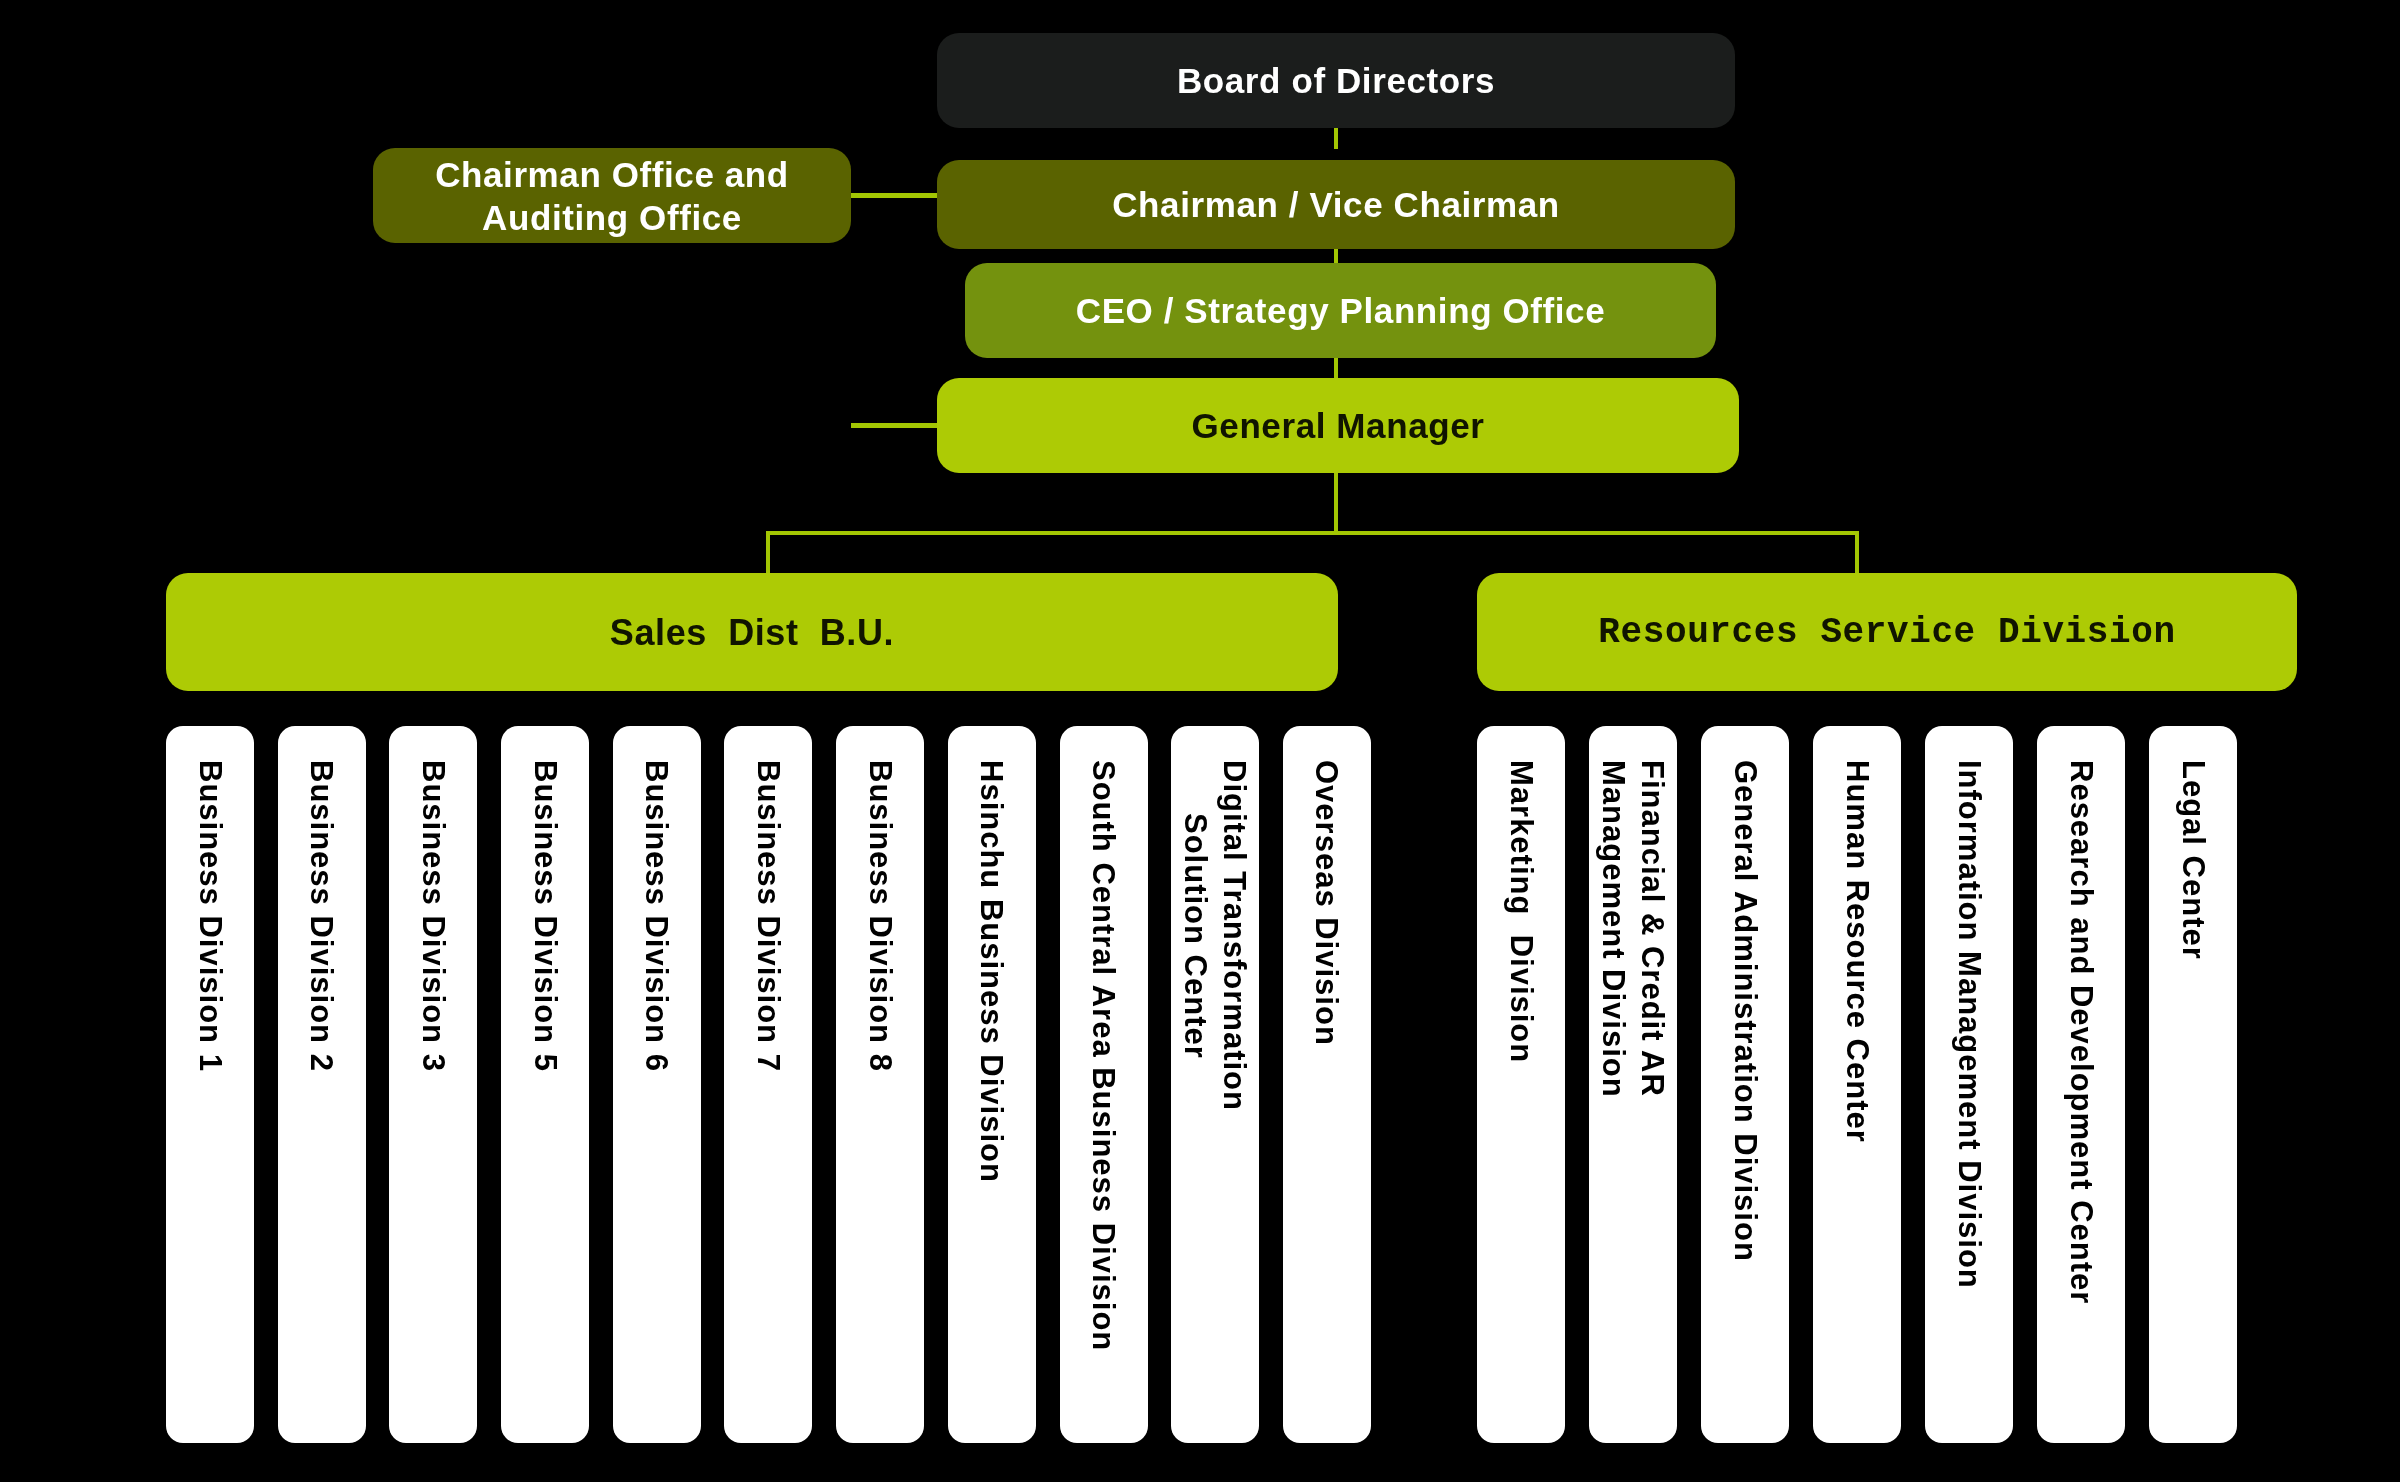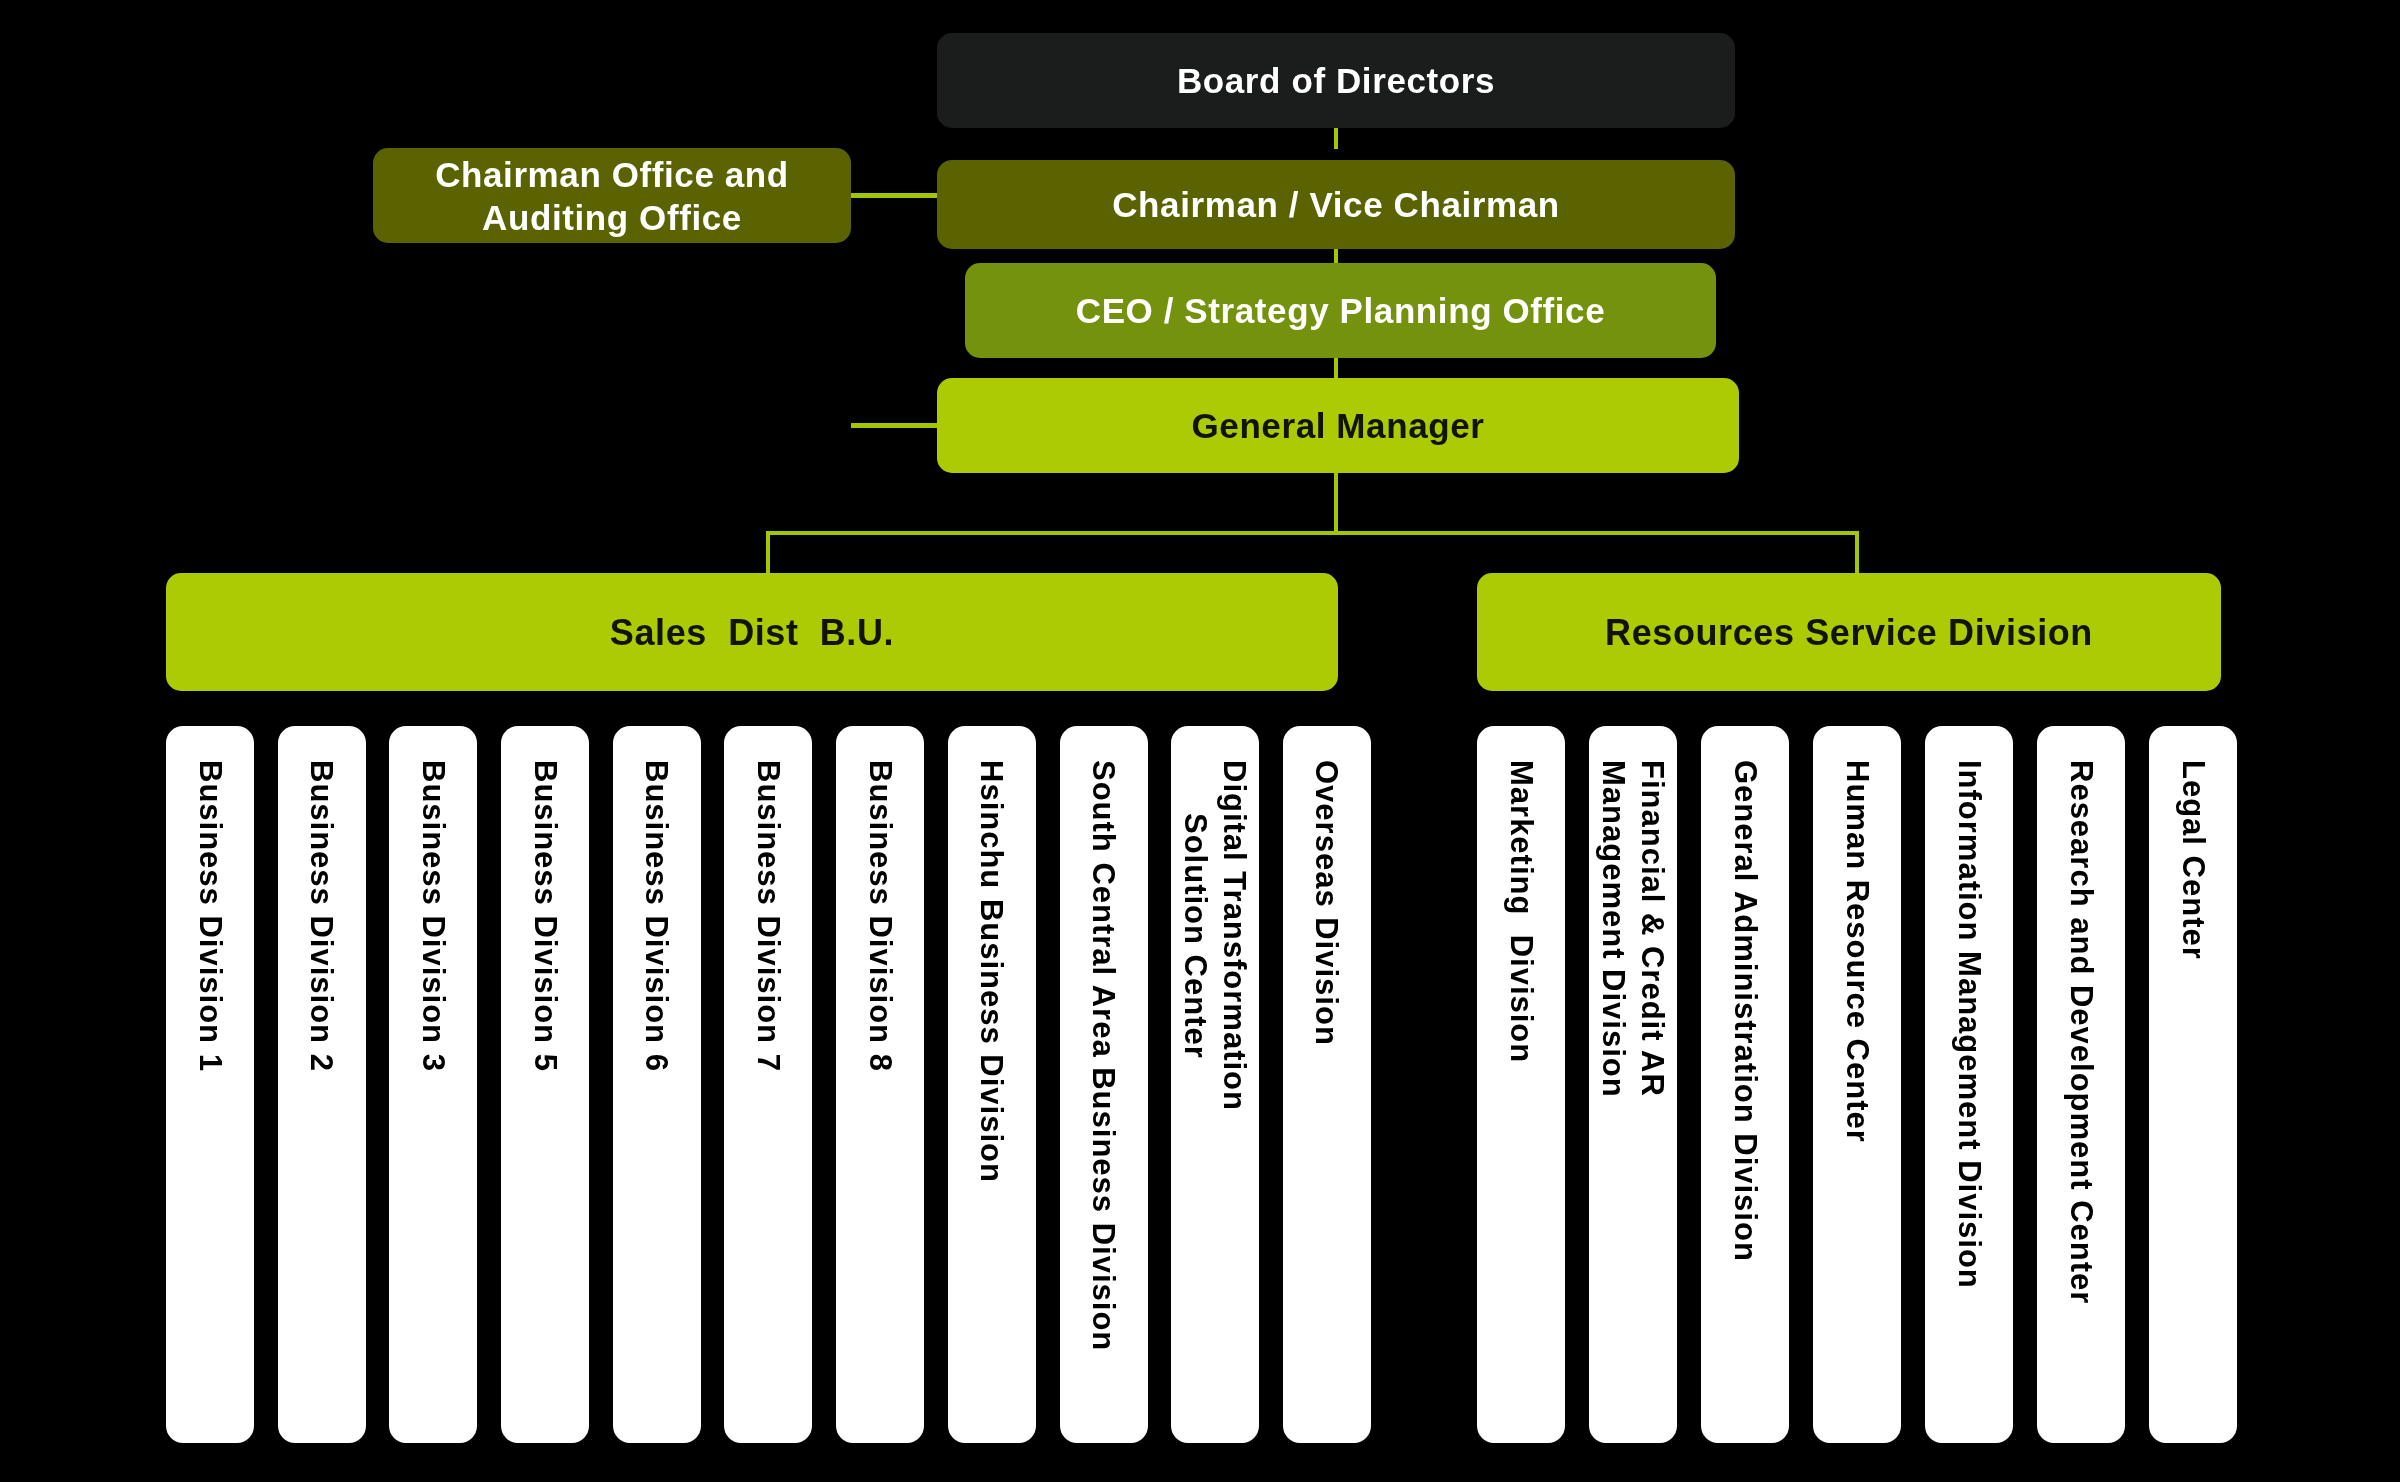--- a/index.html
+++ b/index.html
@@ -6,40 +6,40 @@
   .stage{
     position:relative;
     width:2400px;height:1482px;
     background:var(--background,#000);
     font-family:"Liberation Sans",sans-serif;
     overflow:hidden;
   }
   .node{
     position:absolute;
     display:flex;align-items:center;justify-content:center;
-    border-radius:15px;
+    border-radius:22px;
     font-weight:700;
     font-size:35px;line-height:43px;
     letter-spacing:.6px;
     text-align:center;
   }
   .node .lbl{white-space:pre-wrap;text-align:center;}
   .box-dark   {background:var(--box_dark,#1b1d1c);  color:var(--text_light,#fff);}
   .box-olive  {background:var(--box_olive,#5a6300); color:var(--text_light,#fff);}
   .box-mid    {background:var(--box_mid,#74920e);   color:var(--text_light,#fff);}
   .box-bright {background:var(--box_bright,#adcb05);color:var(--text_dark,#101400);}
 
   .pos-board      {left:937px; top:33px;  width:798px; height:95px;}
   .pos-chm-office {left:373px; top:148px; width:478px; height:95px;}
   .pos-chairman   {left:937px; top:160px; width:798px; height:89px;}
   .pos-ceo        {left:937px; top:263px; width:751px; height:95px;margin-left:28px;}
   .pos-gm-office  {left:373px; top:378px; width:478px; height:95px;}
   .pos-gm         {left:937px; top:378px; width:802px; height:95px;}
   .pos-sales      {left:166px; top:573px; width:1172px;height:118px;font-size:36px;}
-  .pos-resources  {left:1477px;top:573px; width:744px; height:118px;font-size:36px;}
+  .pos-resources  {left:1477px;top:573px; width:820px; height:118px;font-size:36px;font-family:Liberation Mono, monospace;}
 
   .line{position:absolute;background:var(--connector,#a3c603);}
   .ln1{left:1334px;top:128px;width:4px;height:21px;}
   .ln2{left:851px; top:193px;width:86px;height:5px;}
   .ln3{left:1334px;top:243px;width:4px;height:21px;}
   .ln4{left:1334px;top:358px;width:4px;height:21px;}
   .ln5{left:851px; top:423px;width:86px;height:5px;}
   .ln6{left:1334px;top:473px;width:4px;height:60px;}
   .ln7{left:766px; top:531px;width:1093px;height:4px;}
   .ln8{left:766px; top:531px;width:4px;height:43px;}

